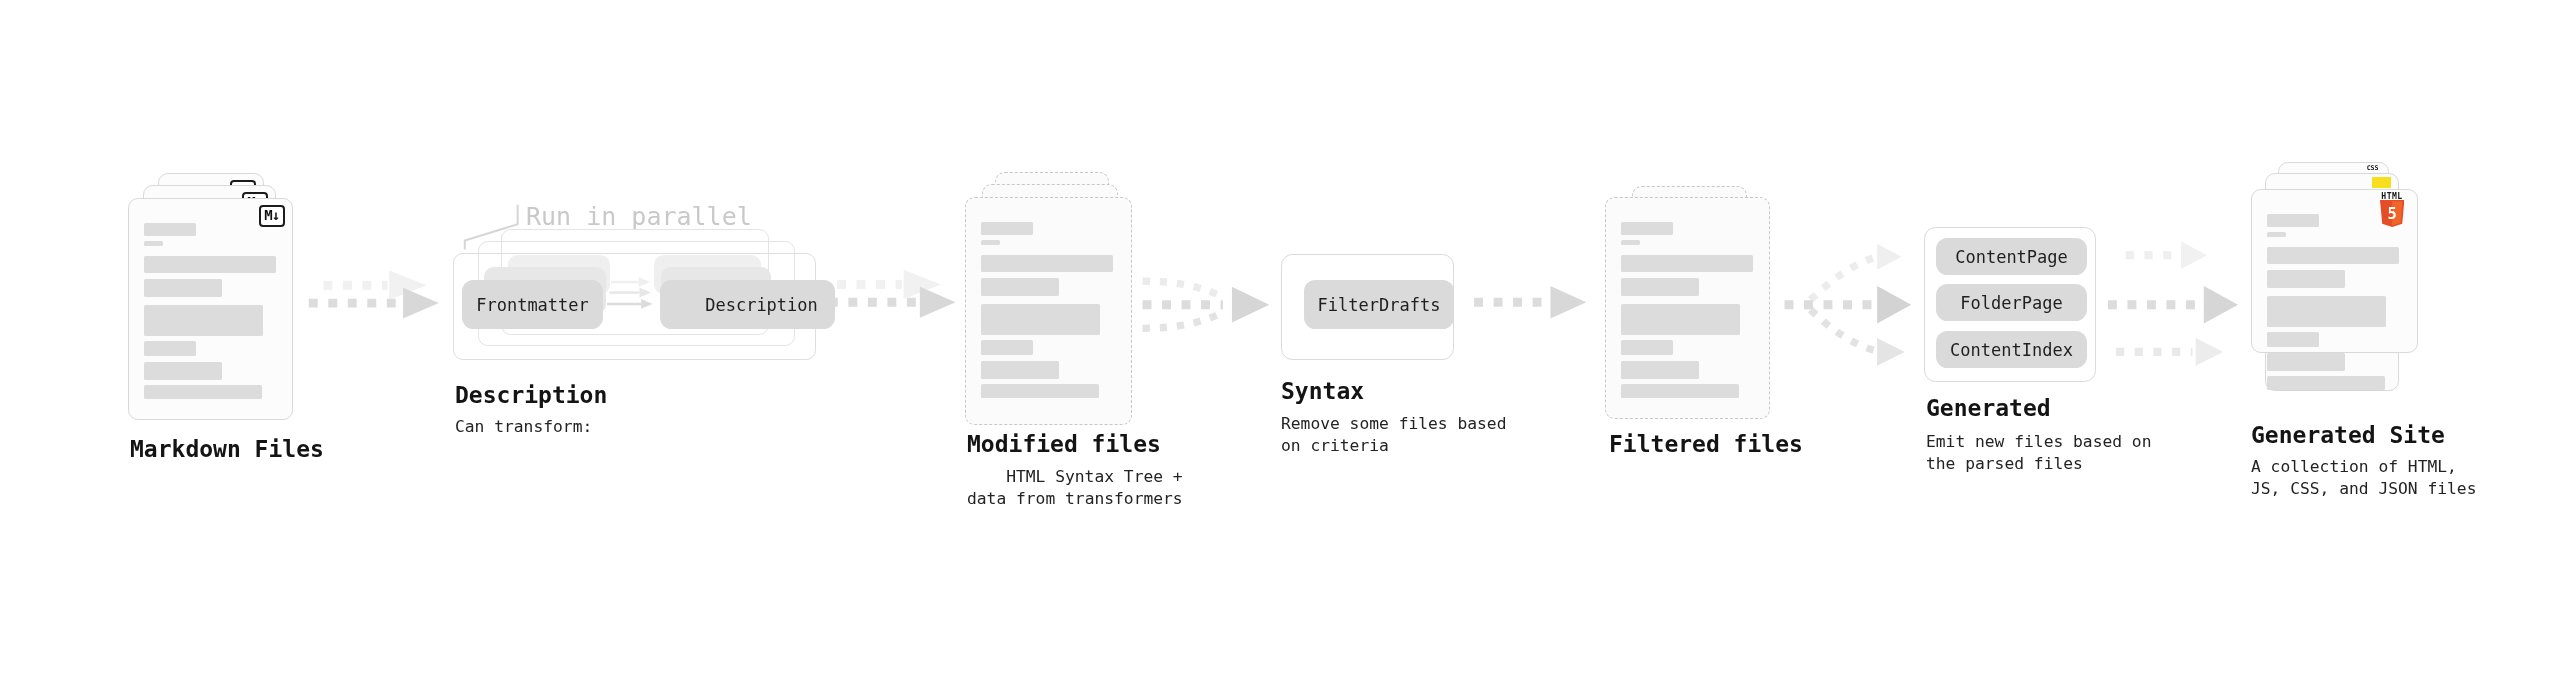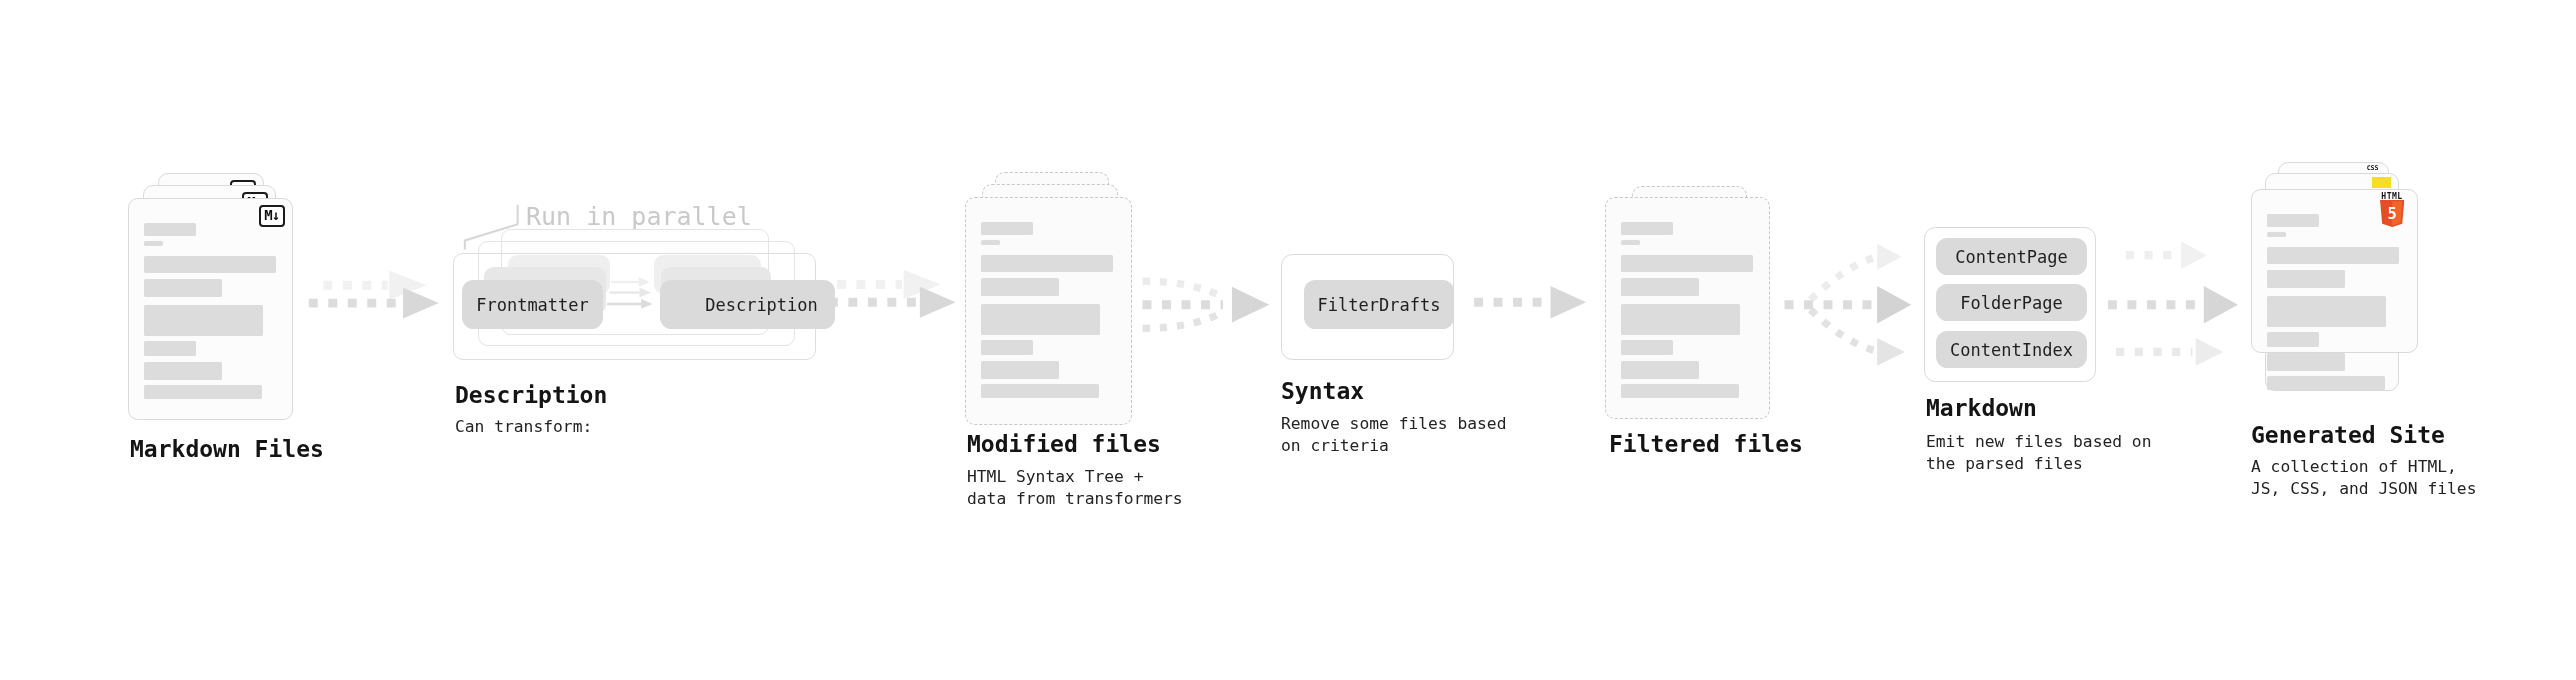--- a/index.html
+++ b/index.html
@@ -144,21 +144,21 @@
       <div class="bar" style="top: 24.4px; width: 52px; height: 13px;"></div>
       <div class="bar" style="top: 42px; width: 18.7px; height: 4.9px;"></div>
       <div class="bar" style="top: 57px; width: 132px; height: 17px;"></div>
       <div class="bar" style="top: 80px; width: 78px; height: 18px;"></div>
       <div class="bar" style="top: 106px; width: 119px; height: 31px;"></div>
       <div class="bar" style="top: 142px; width: 52px; height: 15.4px;"></div>
       <div class="bar" style="top: 163px; width: 78px; height: 18px;"></div>
       <div class="bar" style="top: 186px; width: 118px; height: 14px;"></div>
     </div>
   <div class="title" style="left:967px;top:431px;">Modified files</div>
-  <div class="body-text" style="left:967px;top:466px;">HTML Syntax Tree +
+  <div class="body-text" style="left:967px;top:466px;text-align:right;">HTML Syntax Tree +
 data from transformers</div>
 
   <div class="panel" style="left:1281px;top:254px;width:173px;height:106px;"></div>
   <div class="pill" style="left:1294px;top:280px;width:150px;height:49px;margin-left:10px;">FilterDrafts</div>
   <div class="title" style="left:1281px;top:378px;">Syntax</div>
   <div class="body-text" style="left:1281px;top:413px;">Remove some files based
 on criteria</div>
 
   <div class="card dashed" style="left:1632px;top:186px;width:115px;height:211px;"></div>
   <div class="card dashed" style="left:1605px;top:197px;width:165px;height:222px;">
@@ -170,21 +170,21 @@
       <div class="bar" style="top: 142px; width: 52px; height: 15.4px;"></div>
       <div class="bar" style="top: 163px; width: 78px; height: 18px;"></div>
       <div class="bar" style="top: 186px; width: 118px; height: 14px;"></div>
     </div>
   <div class="title" style="left:1609px;top:431px;">Filtered files</div>
 
   <div class="panel" style="left:1924px;top:227px;width:172px;height:155px;"></div>
   <div class="pill" style="left:1936px;top:238px;width:151px;height:37px;">ContentPage</div>
   <div class="pill" style="left:1936px;top:284px;width:151px;height:37px;">FolderPage</div>
   <div class="pill" style="left:1936px;top:331px;width:151px;height:37px;">ContentIndex</div>
-  <div class="title" style="left:1926px;top:395px;">Markdown</div>
+  <div class="title" style="left:1926px;top:395px;">Generated</div>
   <div class="body-text" style="left:1926px;top:431px;">Emit new files based on
 the parsed files</div>
 
   <div class="card" style="left:2278px;top:162px;width:111px;height:211px;">
     <div class="css-icon">
       <div class="t">CSS</div>
       <div class="b" style="background:#2965f1;"></div>
     </div>
   </div>
   <div class="card" style="left:2265px;top:173px;width:134px;height:218px;">

